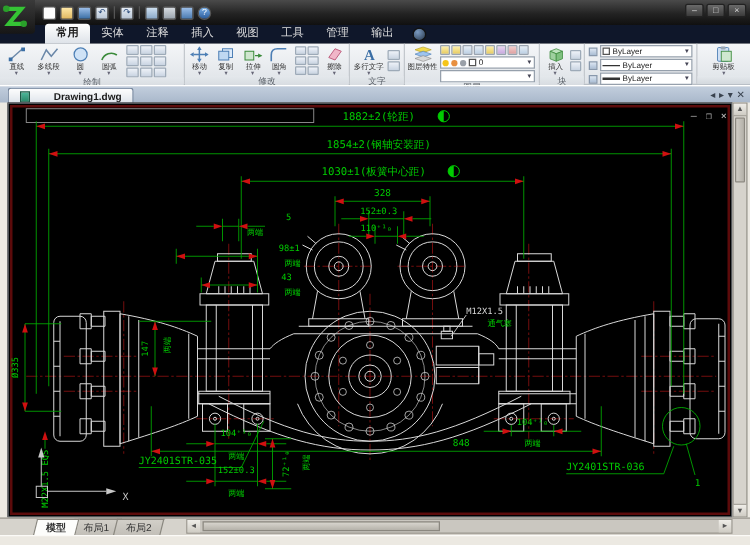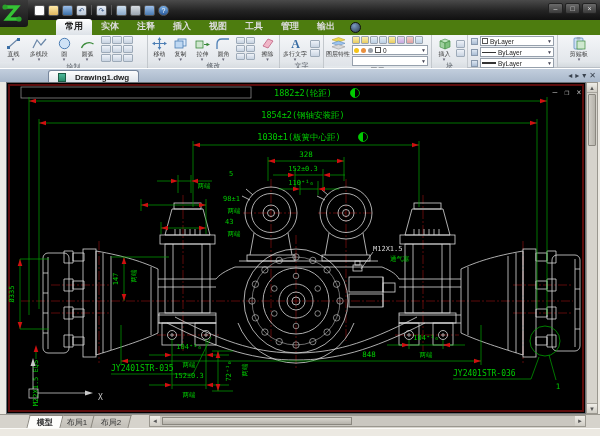--- a/index.html
+++ b/index.html
@@ -15,23 +15,23 @@
   .qat { display:flex; align-items:center; gap:3px; margin-left:34px; }
   .qicon { width:11px; height:11px; border-radius:2px; border:1px solid #555;
     background:linear-gradient(#e8eef6,#b9c6d6); font-size:7px; line-height:9px; text-align:center; color:#2a4a7a; }
   .qsep { width:1px; height:10px; background:#555; margin:0 1px; }
   .title-text { color:#d8d8d8; font-size:9px; margin-left:14px; white-space:nowrap; }
   .winbtns { position:absolute; right:3px; top:3px; display:flex; gap:2px; }
   .wbtn { width:15px; height:11px; background:linear-gradient(#6a6a6a,#3a3a3a);
     border:1px solid #222; border-radius:2px; color:#ddd; font-size:7px; line-height:9px; text-align:center; }
 
   
-  .tabrow { position:absolute; left:0; top:20px; width:600px; height:15px; background:#4d7c0f;
-    display:flex; align-items:flex-end; padding-left:56px; }
-  .rtab { color:#dcdcdc; font-size:9px; padding:1px 9px 2px 9px;font-weight:bold; }
+  .tabrow { position:absolute; left:0; top:20px; width:600px; height:15px; background:#0f172a;
+    display:flex; align-items:flex-end; padding-left:36px; }
+  .rtab { color:#dcdcdc; font-size:9px; padding:1px 9px 2px 9px; }
   .rtab.active { background:linear-gradient(#ffffff,#dde2e8); color:#222; border-radius:3px 3px 0 0; font-weight:bold; }
   .tab-extra { width:11px; height:11px; border-radius:50%; margin:0 0 2px 6px;
     background:radial-gradient(circle at 35% 30%, #7a9ac0, #28374a); border:1px solid #111; }
 
   
   .ribbon { position:absolute; left:0; top:35px; width:600px; height:33px;
     background:linear-gradient(#f4f6f8,#dfe3e8); border-bottom:1px solid #b9bfc6; display:flex; }
   .panel { border-right:1px solid #c3c8cd; display:flex; flex-direction:column; height:100%; }
   .pcontent { flex:1; display:flex; align-items:center; padding:1px 1px 0 1px; }
   .plabel { height:9px; font-size:7px; color:#5a6068; text-align:center; line-height:9px;
@@ -50,23 +50,23 @@
   .combo .arrow { margin-left:auto; font-size:5px; color:#445; }
   .dot { width:5px; height:5px; border-radius:50%; }
   .swatch { width:6px; height:6px; border:1px solid #555; background:#fff; }
   .lineglyph { width:14px; height:1px; background:#333; }
   .prow { display:flex; align-items:center; gap:2px; margin:0 2px 1px 2px; }
   .picon { width:7px; height:7px; background:linear-gradient(#dce6f2,#aabdd4); border:1px solid #8898ac; }
 
   
   .doctabs { position:absolute; left:0; top:68px; width:600px; height:14px;
     background:linear-gradient(#c2cedd,#a9b8cb); border-top:1px solid #fff; }
-  .dtab { position:absolute; left:6px; top:1px; height:13px; display:flex; align-items:center; gap:9px;
+  .dtab { position:absolute; left:6px; top:1px; height:13px; display:flex; align-items:center; gap:19px;
     background:linear-gradient(#fdfdfd,#dde3ea); border:1px solid #76869c; border-bottom:none;
-    border-radius:3px 3px 0 0; padding:0 9px; font-size:8px; font-weight:bold; color:#1a1a1a;margin-left:42px; }
+    border-radius:3px 3px 0 0; padding:0 9px; font-size:8px; font-weight:bold; color:#1a1a1a; }
   .dticon { width:8px; height:9px; background:linear-gradient(#4db89a,#2a8a6a); border:1px solid #1a5a44; }
   .dtcontrols { position:absolute; right:4px; top:2px; display:flex; gap:3px; color:#39424e; font-size:8px; line-height:10px; }
 
   
   .canvas-wrap { position:absolute; left:6px; top:82px; width:580px; height:332px;
     background:#000; border:1px solid #6b6f75; }
   .canvas-wrap svg { display:block; }
 
   
   .vscroll { position:absolute; right:2px; top:82px; width:12px; height:332px;

